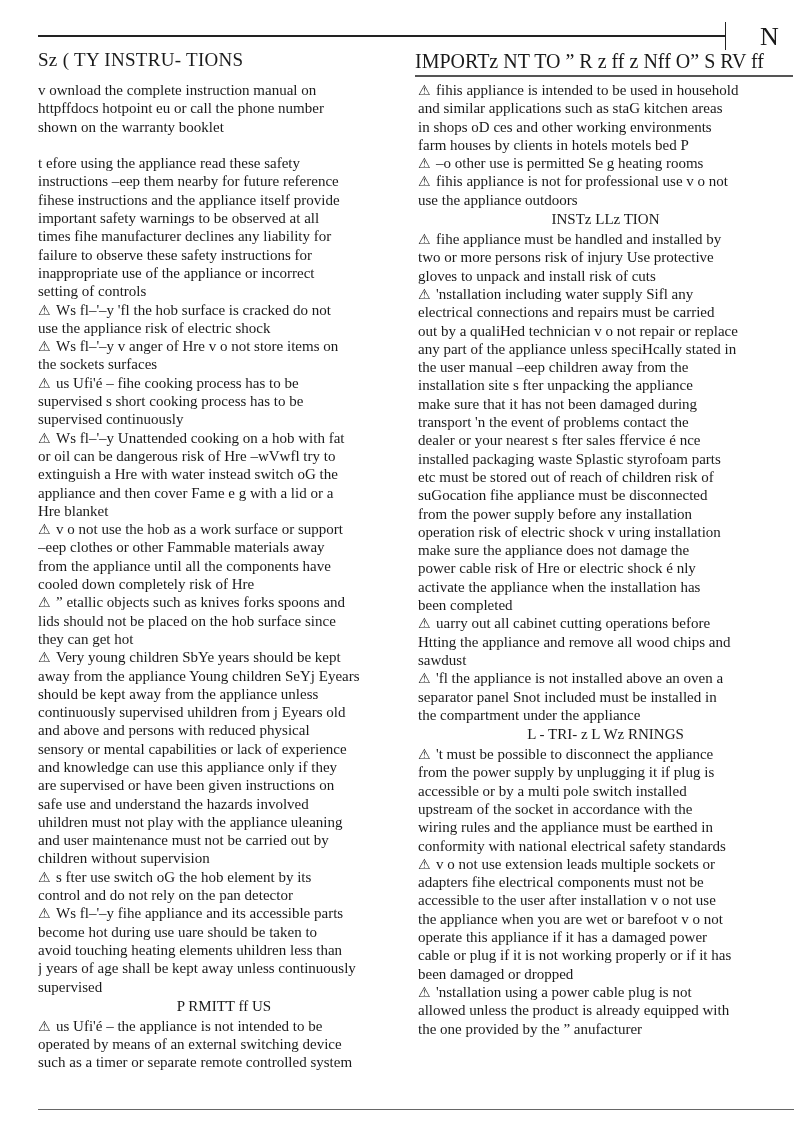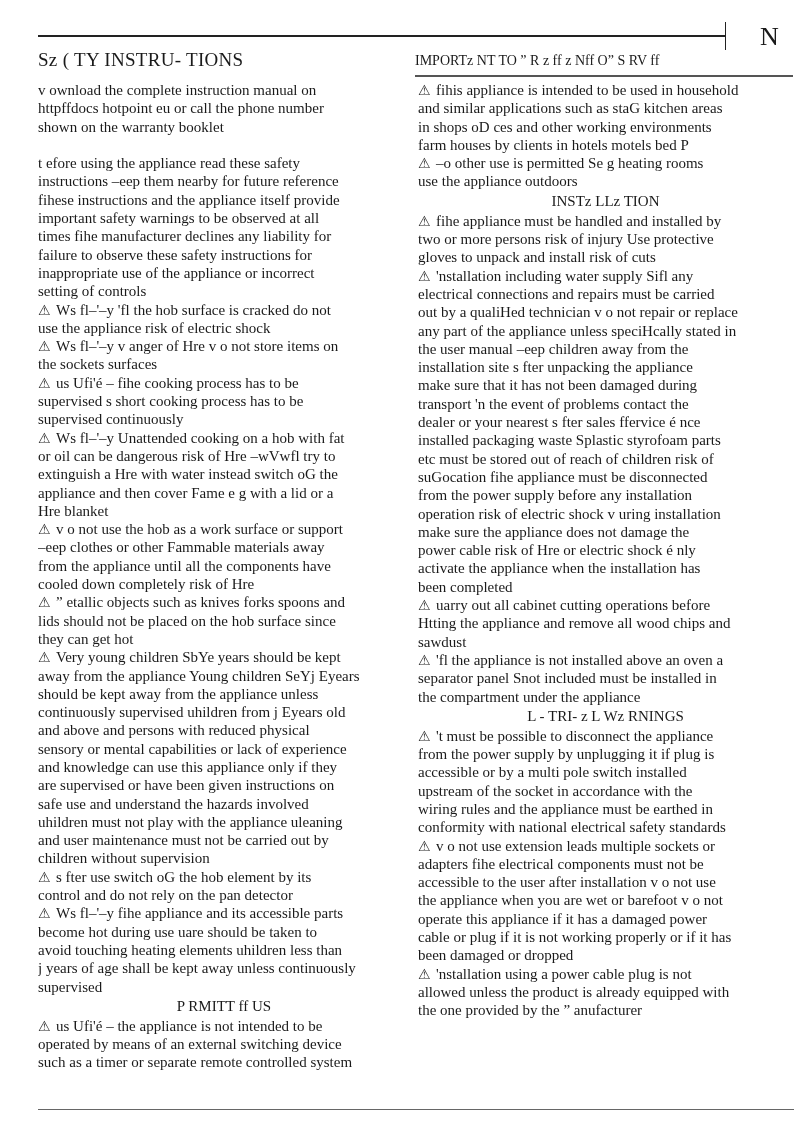--- a/index.html
+++ b/index.html
@@ -1,21 +1,21 @@
 <!DOCTYPE html>
 <html><head>
 <meta charset="utf-8">
 <style>
   html,body{margin:0;padding:0;background:#fff;}
   body{width:802px;height:1134px;position:relative;overflow:hidden;font-family:"Liberation Serif","DejaVu Serif",serif;color:#1a1a1a;}
   .topline{position:absolute;left:38px;top:35px;width:688px;height:2px;background:#222;}
   .tick{position:absolute;left:725px;top:22px;width:1px;height:28px;background:#222;}
   .lang{position:absolute;left:760px;top:24px;font-size:26px;line-height:26px;}
   .title-left{position:absolute;left:38px;top:47px;font-size:19px;line-height:26px;letter-spacing:0.3px;}
-  .title-right{position:absolute;left:415px;top:50px;font-size:14px;line-height:22px;}
+  .title-right{position:absolute;left:415px;top:50px;font-size:20px;line-height:22px;}
   .subline{position:absolute;left:415px;top:75px;width:378px;height:2px;background:#555;}
   .col{position:absolute;top:81px;font-size:15px;line-height:18.3px;}
   .col-left{left:38px;width:372px;}
   .col-right{left:418px;width:375px;}
   .line{white-space:nowrap;overflow:hidden;height:18.3px;}
   .gap{height:18.3px;}
   .heading{white-space:nowrap;height:21px;line-height:21px;font-size:15px;text-align:center;}
   .warn{display:inline-block;width:16px;margin-right:2px;font-family:"DejaVu Sans",sans-serif;font-size:14px;}
   .bottomline{position:absolute;left:38px;top:1109px;width:756px;height:1px;background:#666;}
 </style>
@@ -84,20 +84,21 @@
     <div class="line"><span class="warn">⚠</span><span>us Ufi'é – the appliance is not intended to be</span></div>
     <div class="line"><span>operated by means of an external switching device</span></div>
     <div class="line"><span>such as a timer or separate remote controlled system</span></div>
   </div>
 <div class="col col-right" id="right-col">
     <div class="line"><span class="warn">⚠</span><span>fihis appliance is intended to be used in household</span></div>
     <div class="line"><span>and similar applications such as staG kitchen areas</span></div>
     <div class="line"><span>in shops oD ces and other working environments</span></div>
     <div class="line"><span>farm houses by clients in hotels motels bed P</span></div>
     <div class="line"><span class="warn">⚠</span><span>–o other use is permitted Se g heating rooms</span></div>
+    <div class="line"><span class="warn">⚠</span><span>fihis appliance is not for professional use v o not</span></div>
     <div class="line"><span>use the appliance outdoors</span></div>
     <div class="heading"><span>INSTz LLz TION</span></div>
     <div class="line"><span class="warn">⚠</span><span>fihe appliance must be handled and installed by</span></div>
     <div class="line"><span>two or more persons risk of injury Use protective</span></div>
     <div class="line"><span>gloves to unpack and install risk of cuts</span></div>
     <div class="line"><span class="warn">⚠</span><span>'nstallation including water supply Sifl any</span></div>
     <div class="line"><span>electrical connections and repairs must be carried</span></div>
     <div class="line"><span>out by a qualiHed technician v o not repair or replace</span></div>
     <div class="line"><span>any part of the appliance unless speciHcally stated in</span></div>
     <div class="line"><span>the user manual –eep children away from the</span></div>

